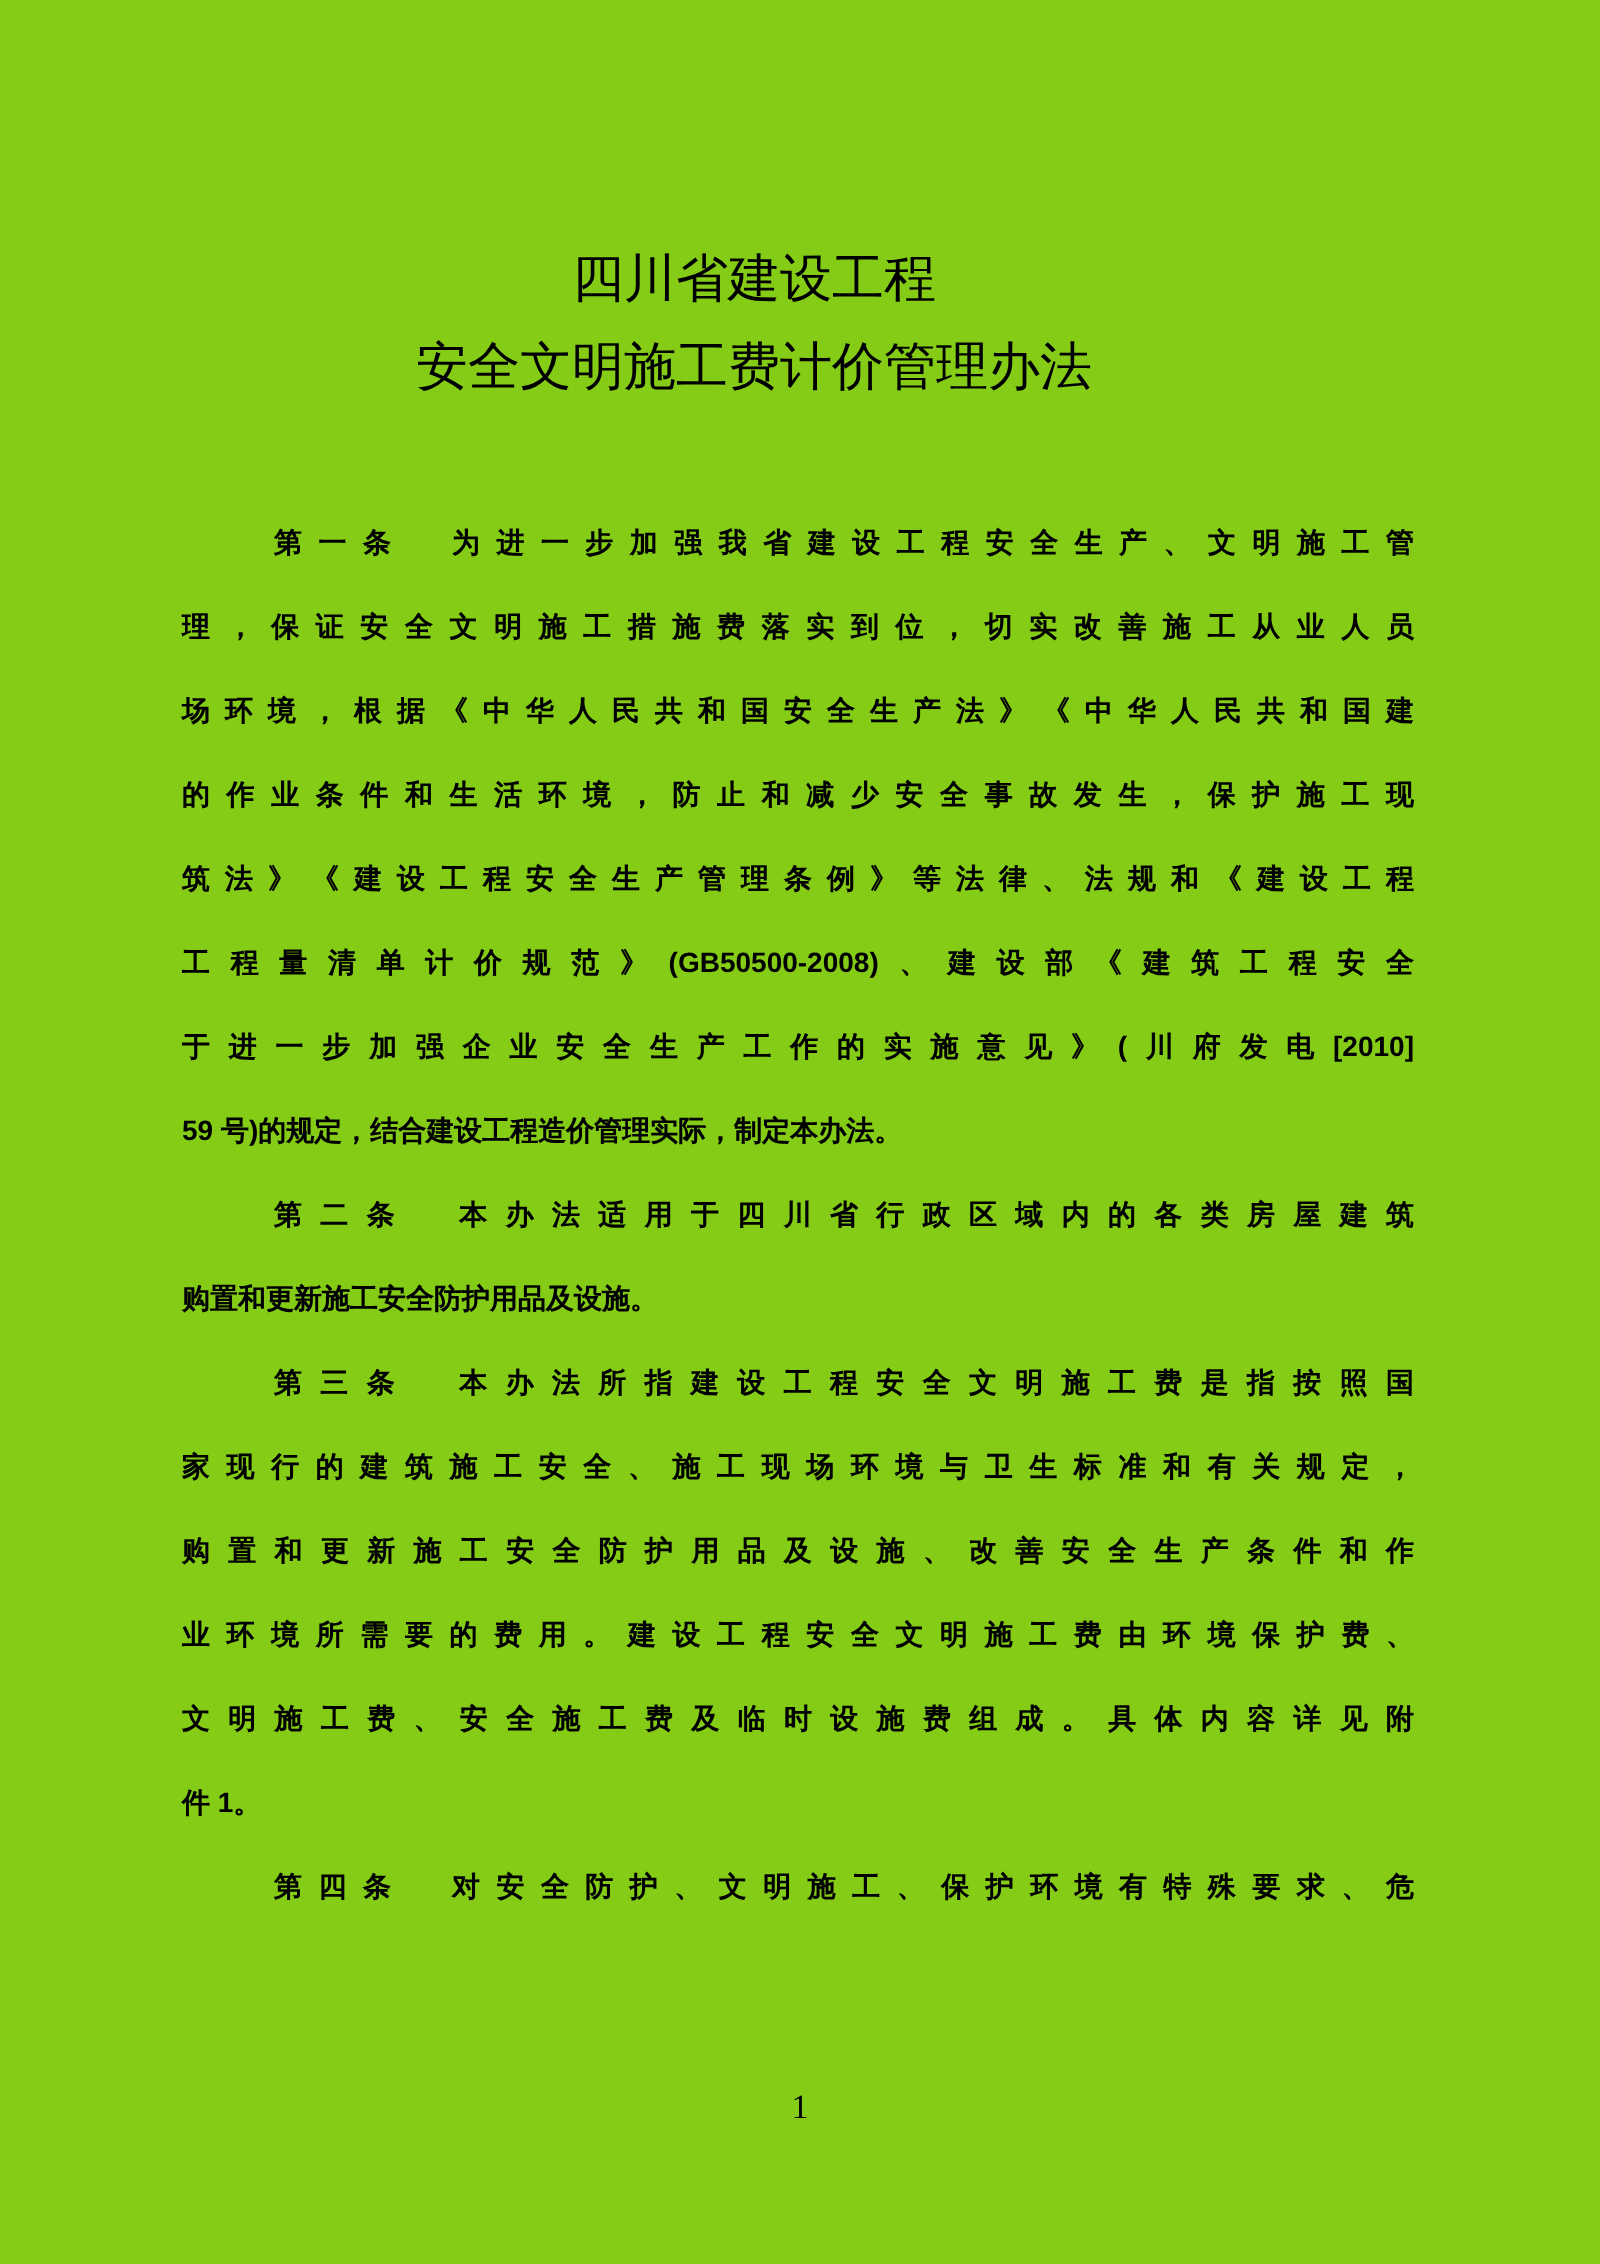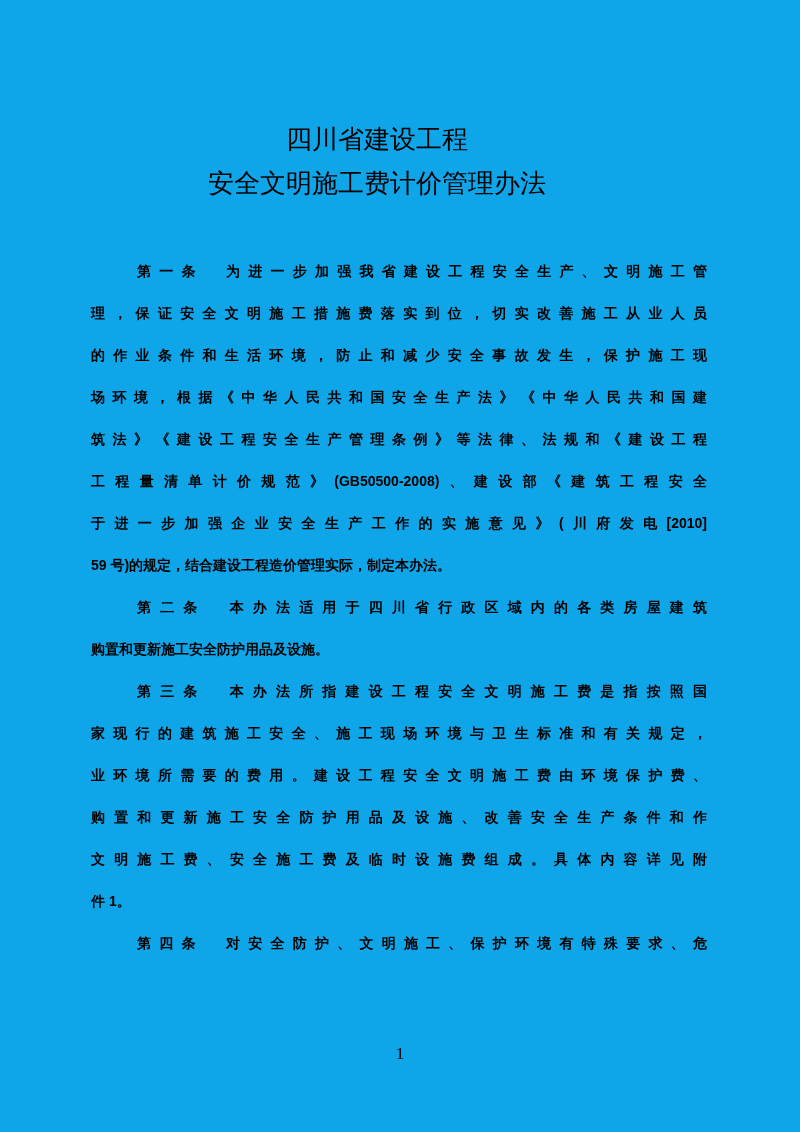--- a/index.html
+++ b/index.html
@@ -2,21 +2,21 @@
 <html><head>
 <meta charset="utf-8">
 <style>
   * { box-sizing: border-box; }
   html, body { margin: 0; padding: 0; background: #e8e8e8; }
   .page {
     position: relative;
     width: 800px;
     height: 1132px;
     margin: 0 auto;
-    background: #0ea5e9;
+    background: #84cc16;
     color: #000000;
     overflow: hidden;
   }
   .title-block {
     padding-top: 118px;
     padding-right: 46px;
     text-align: center;
     font-family: "Liberation Serif", "DejaVu Serif", serif;
     font-weight: 400;
     font-size: 26px;
@@ -61,38 +61,38 @@
   <header class="title-block">
     <div class="title-line">四川省建设工程</div>
     <div class="title-line">安全文明施工费计价管理办法</div>
   </header>
 
   <main class="content">
 
     <section class="para">
       <div class="line first j">第一条　为进一步加强我省建设工程安全生产、文明施工管</div>
       <div class="line j">理，保证安全文明施工措施费落实到位，切实改善施工从业人员</div>
+      <div class="line j">场环境，根据《中华人民共和国安全生产法》《中华人民共和国建</div>
       <div class="line j">的作业条件和生活环境，防止和减少安全事故发生，保护施工现</div>
-      <div class="line j">场环境，根据《中华人民共和国安全生产法》《中华人民共和国建</div>
       <div class="line j">筑法》《建设工程安全生产管理条例》等法律、法规和《建设工程</div>
       <div class="line j">工程量清单计价规范》(GB50500-2008)、建设部《建筑工程安全</div>
       <div class="line j">于进一步加强企业安全生产工作的实施意见》(川府发电[2010]</div>
       <div class="line">59 号)的规定，结合建设工程造价管理实际，制定本办法。</div>
     </section>
 
     <section class="para">
       <div class="line first j">第二条　本办法适用于四川省行政区域内的各类房屋建筑</div>
       <div class="line">购置和更新施工安全防护用品及设施。</div>
     </section>
 
     <section class="para">
       <div class="line first j">第三条　本办法所指建设工程安全文明施工费是指按照国</div>
       <div class="line j">家现行的建筑施工安全、施工现场环境与卫生标准和有关规定，</div>
+      <div class="line j">购置和更新施工安全防护用品及设施、改善安全生产条件和作</div>
       <div class="line j">业环境所需要的费用。建设工程安全文明施工费由环境保护费、</div>
-      <div class="line j">购置和更新施工安全防护用品及设施、改善安全生产条件和作</div>
       <div class="line j">文明施工费、安全施工费及临时设施费组成。具体内容详见附</div>
       <div class="line">件 1。</div>
     </section>
 
     <section class="para">
       <div class="line first j">第四条　对安全防护、文明施工、保护环境有特殊要求、危</div>
     </section>
 
   </main>
 

